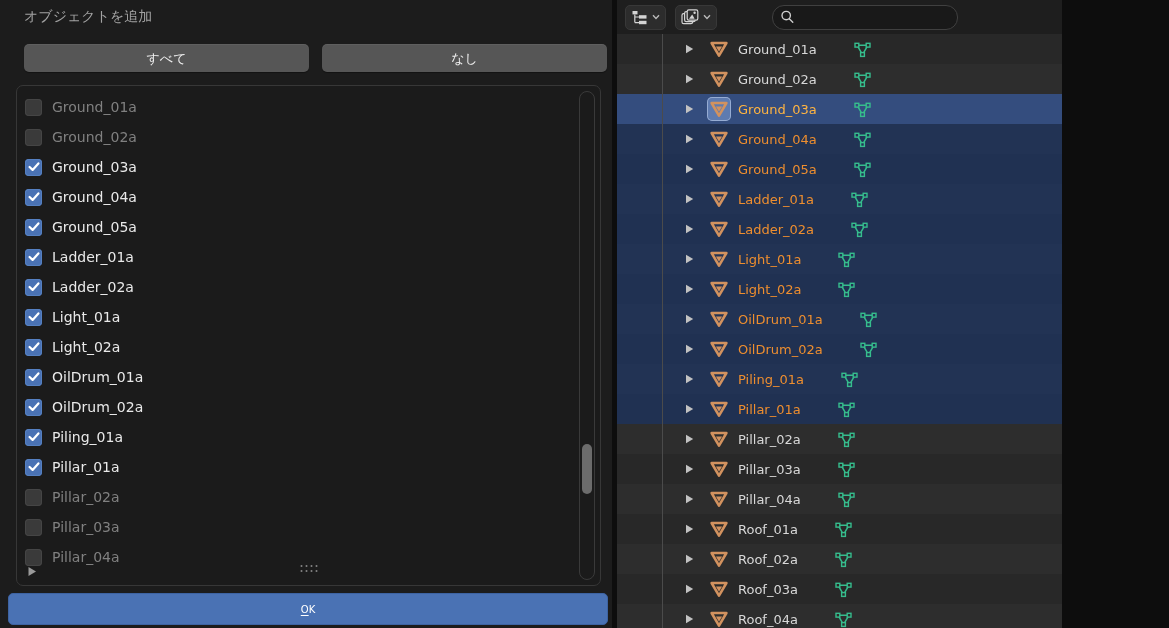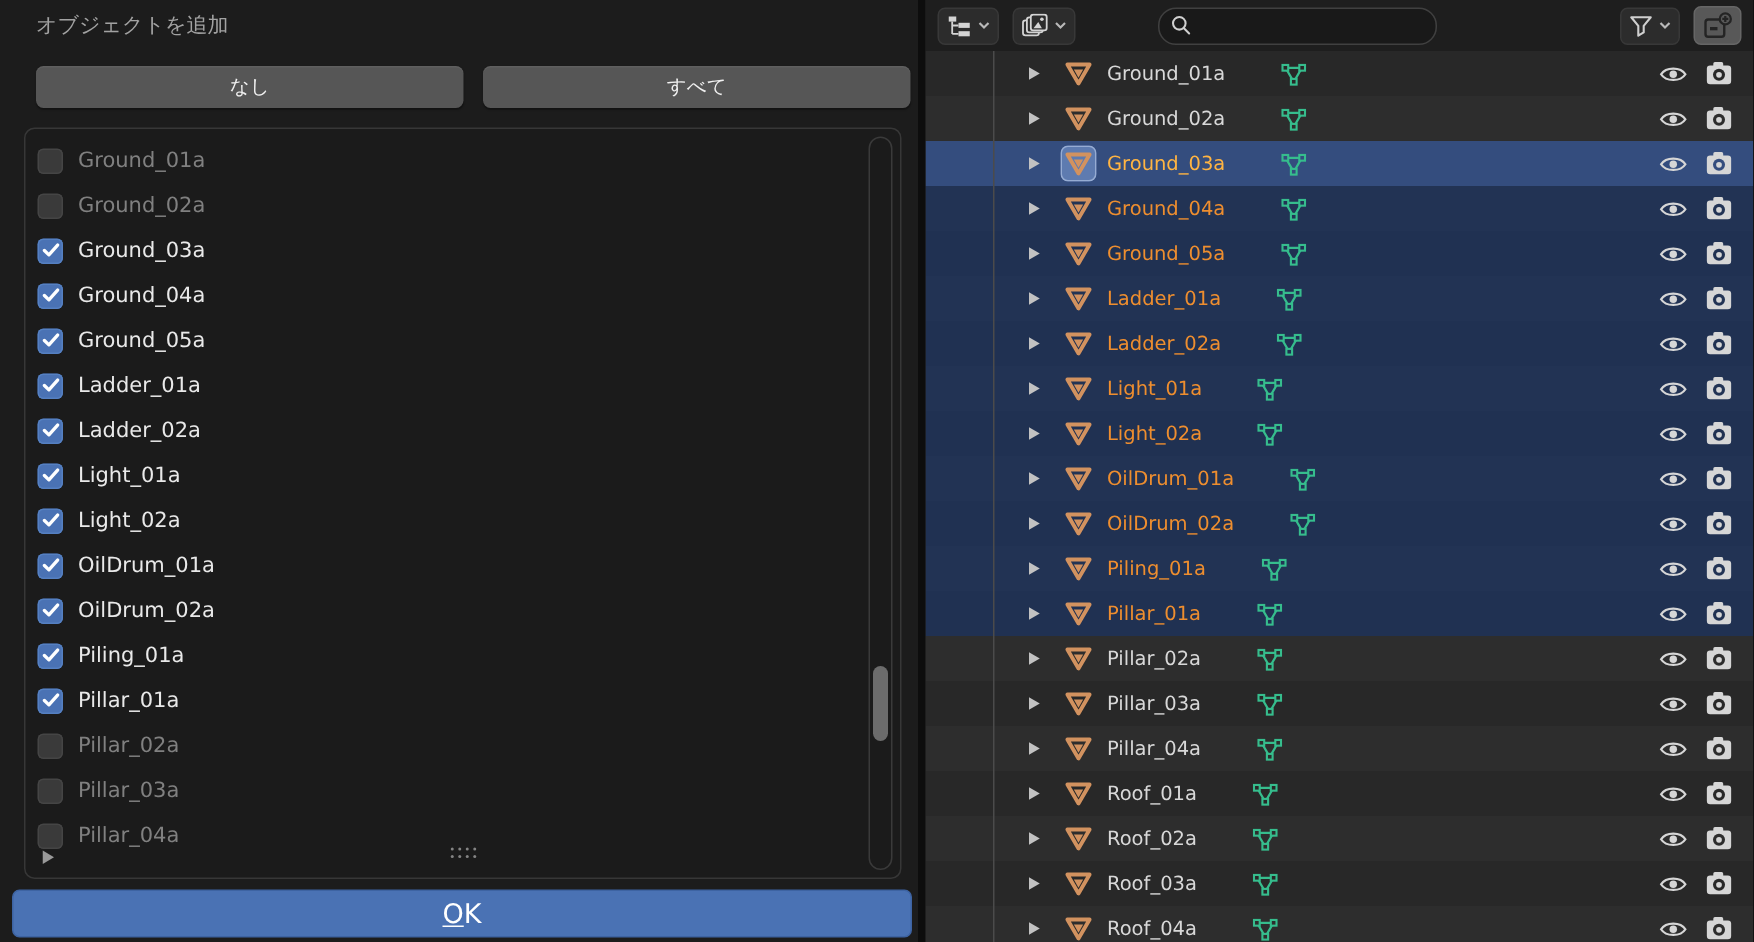--- a/index.html
+++ b/index.html
@@ -1,18 +1,18 @@
 <!DOCTYPE html>
 <html><head>
 <meta charset="utf-8">
 <style>
   html,body{margin:0;padding:0;background:#0d0d0d;}
   *{box-sizing:border-box;}
   .stage{
-    position:relative;width:1169px;height:628px;overflow:hidden;
+    position:relative;width:1062px;height:628px;overflow:hidden;
     font-family:"DejaVu Sans","Liberation Sans",sans-serif;
     background:#0d0d0d;
   }
   
   .dialog{position:absolute;left:0;top:0;width:612px;height:628px;background:#1c1c1c;}
   .dialog-title{position:absolute;left:24px;top:8px;font-size:14px;color:#a2a2a2;}
   .btn-row{position:absolute;left:24px;top:44px;width:583px;height:28px;display:flex;gap:13px;}
   .gray-btn{
     flex:1;height:28px;background:#565656;border:none;border-radius:5px;
     color:#f1f1f1;font-size:13px;font-family:inherit;line-height:28px;text-align:center;
@@ -43,21 +43,21 @@
                0 5px 0 #848484,5px 5px 0 #848484,10px 5px 0 #848484,15px 5px 0 #848484;
   }
   .vscroll{
     position:absolute;right:5px;top:5px;width:16px;height:489px;
     border:1px solid #3a3a3a;border-radius:8px;background:transparent;
   }
   .vscroll .thumb{position:absolute;left:2px;width:10px;top:352px;height:50px;background:#6c6c6c;border-radius:5px;}
   .ok-btn{
     position:absolute;left:8px;top:593px;width:600px;height:32px;
     background:#4a72b4;border:1px solid #3d63a2;border-radius:5px;
-    color:#ffffff;font-size:18px;font-family:inherit;text-align:center;
+    color:#ffffff;font-size:10px;font-family:inherit;text-align:center;
   }
   .ok-btn .u{text-decoration:underline;text-underline-offset:2px;}
   
   .outliner{position:absolute;left:617px;top:0;width:552px;height:628px;background:#282828;overflow:hidden;}
   .ol-header{
     position:absolute;left:0;top:0;right:0;height:34px;background:#1e1e1e;
     display:flex;align-items:center;padding:0 8px;
   }
   .hbtn{
     height:25px;border-radius:5px;background:#2c2c2c;border:1px solid #383838;
@@ -104,22 +104,22 @@
 </style>
 </head>
 <body>
 
 <div class="stage">
 
   <section class="dialog">
     <div class="dialog-title">オブジェクトを追加</div>
 
     <div class="btn-row">
+      <button class="gray-btn">すべて</button>
       <button class="gray-btn">なし</button>
-      <button class="gray-btn">すべて</button>
     </div>
 
     <div class="listbox">
       <div class="list-items">
 
           <div class="check-row">
             <span class="checkbox">
               
             </span>
             <span class="check-label">Ground_01a</span>

